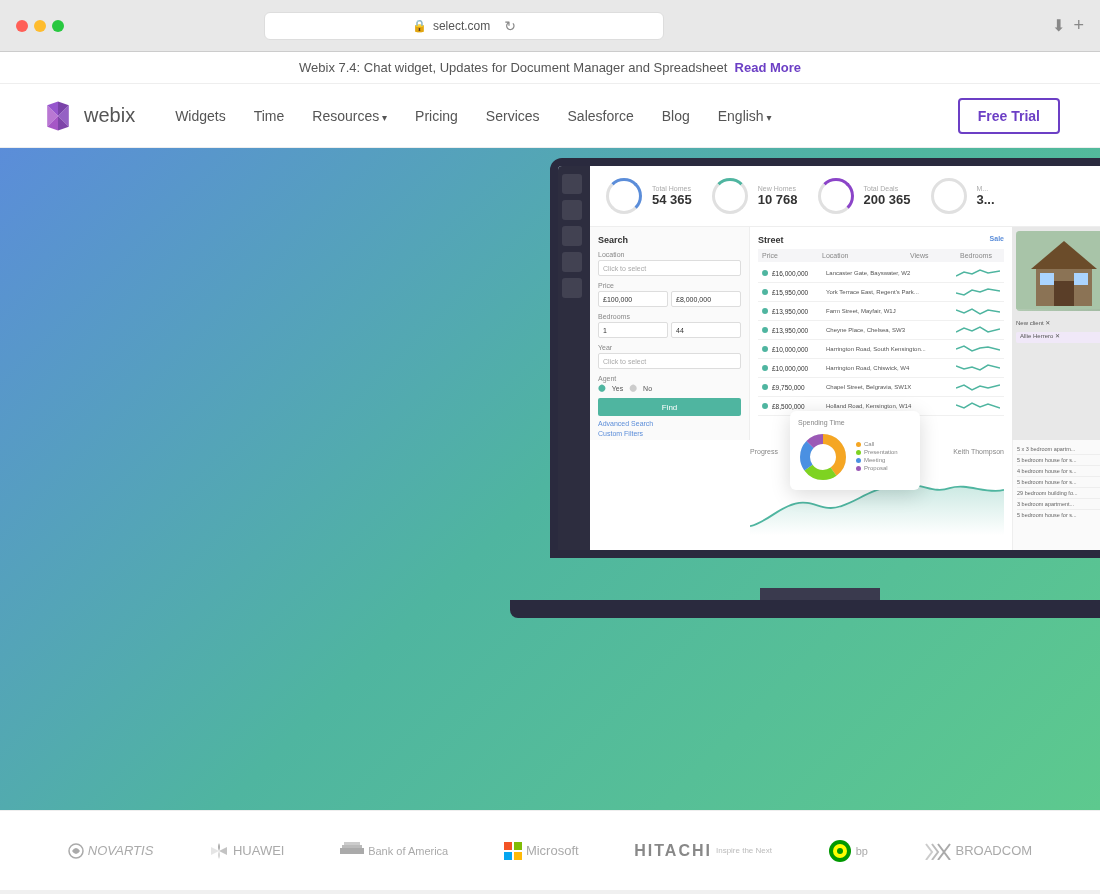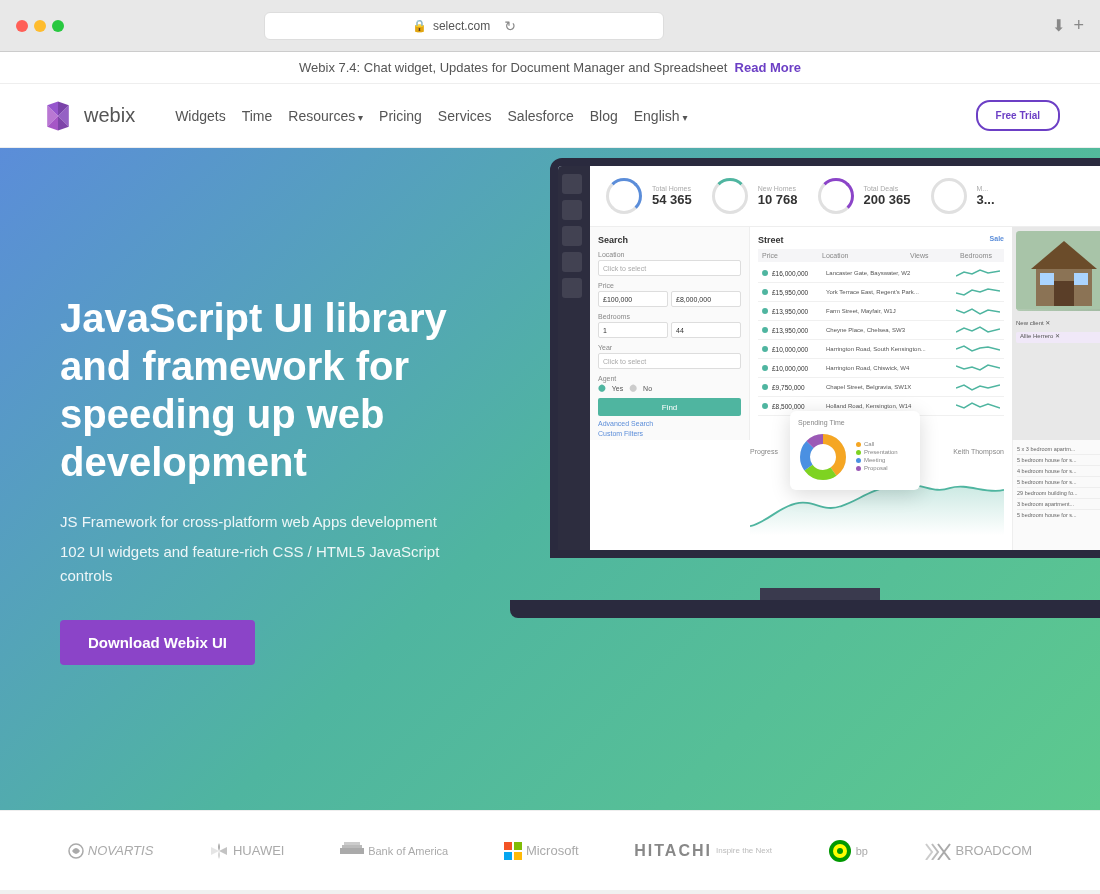--- a/index.html
+++ b/index.html
@@ -53,29 +53,29 @@
     
     nav {
       background: white;
       display: flex;
       align-items: center;
       padding: 0 40px;
       height: 64px;
       border-bottom: 1px solid #eee;
     }
     .logo { display: flex; align-items: center; gap: 8px; margin-right: 40px; }
-    .nav-links { display: flex; gap: 16px; align-items: center; flex: 1; }
+    .nav-links { display: flex; gap: 28px; align-items: center; flex: 1; }
     .nav-link { font-size: 14px; color: #555; text-decoration: none; cursor: pointer; }
     .nav-link.has-arrow::after { content: ' ▾'; font-size: 10px; }
     .nav-cta {
       border: 2px solid #6c3fc5;
       color: #6c3fc5;
       padding: 8px 18px;
-      border-radius: 14px;
-      font-size: 10px;
+      border-radius: 4px;
+      font-size: 14px;
       font-weight: 600;
       cursor: pointer;
       background: transparent;
       white-space: nowrap;
     }
 
     
     .hero {
       background: linear-gradient(135deg, #5b8dd9 0%, #4fb5a0 50%, #5dc98e 100%);
       flex: 1;
@@ -316,26 +316,20 @@
       <a class="nav-link">Pricing</a>
       <a class="nav-link">Services</a>
       <a class="nav-link">Salesforce</a>
       <a class="nav-link">Blog</a>
       <a class="nav-link has-arrow">English</a>
     </div>
     <button class="nav-cta">Free Trial</button>
   </nav>
 
   <div class="hero">
-    <div class="hero-content">
-      <h1>JavaScript UI library and framework for speeding up web development</h1>
-      <p class="hero-desc">JS Framework for cross-platform web Apps development</p>
-      <p class="hero-desc2">102 UI widgets and feature-rich CSS / HTML5 JavaScript controls</p>
-      <button class="download-btn">Download Webix UI</button>
-    </div>
 
     <div class="laptop-container">
       <div class="laptop-screen">
         <div class="app-ui">
 
           <div class="app-sidebar">
             <div class="sidebar-dot"></div>
             <div class="sidebar-dot"></div>
             <div class="sidebar-dot"></div>
             <div class="sidebar-dot"></div>

